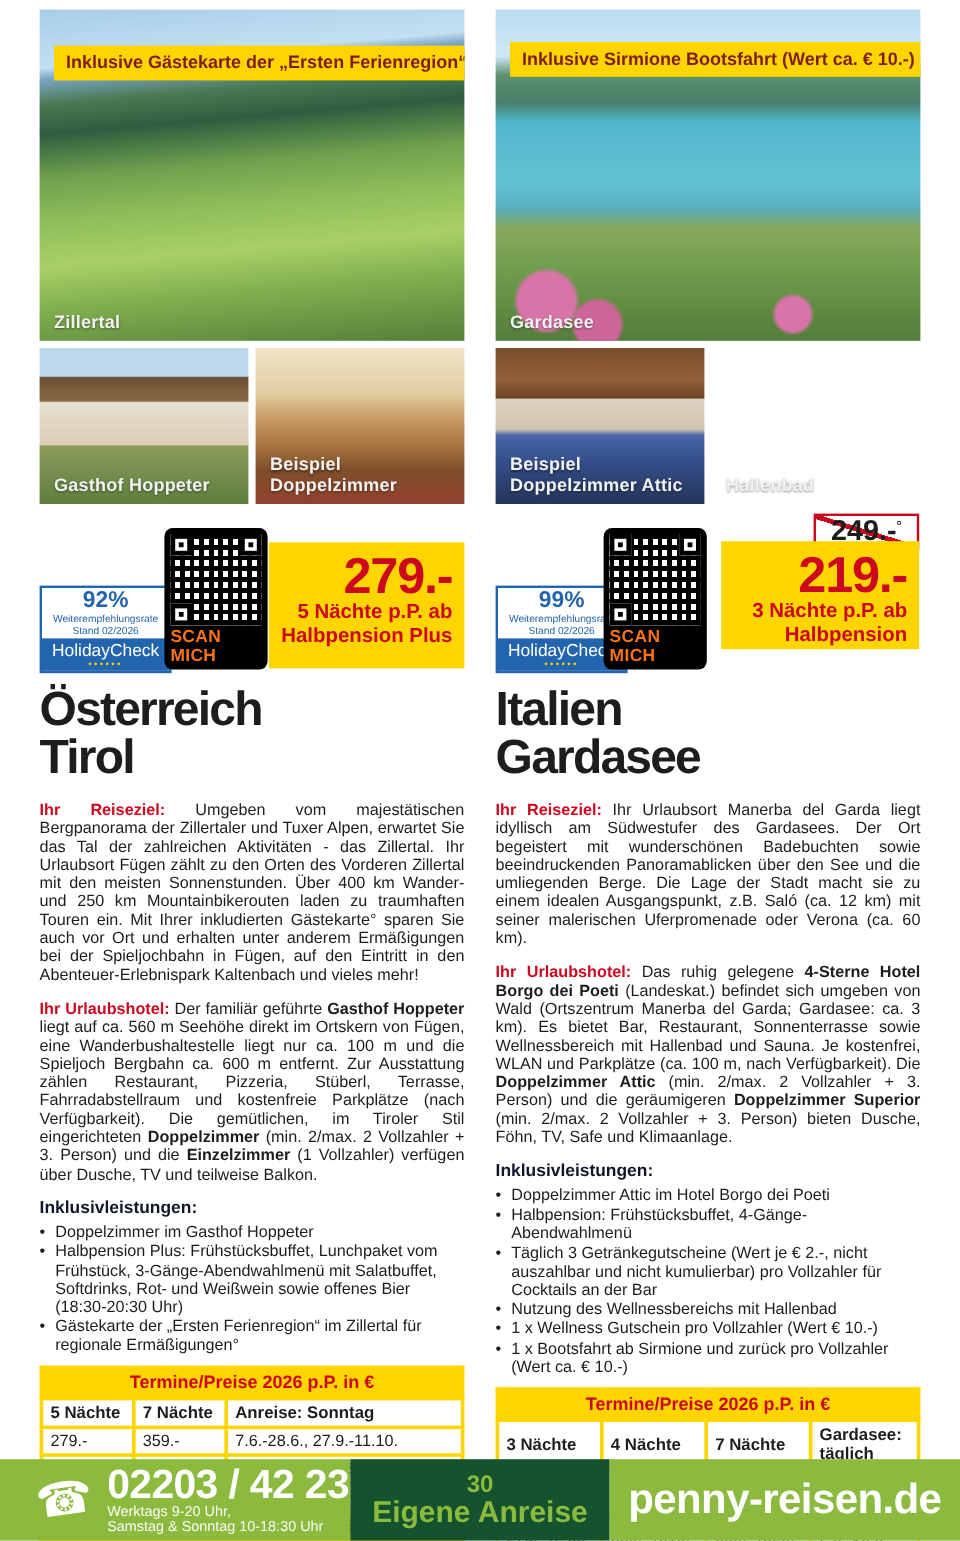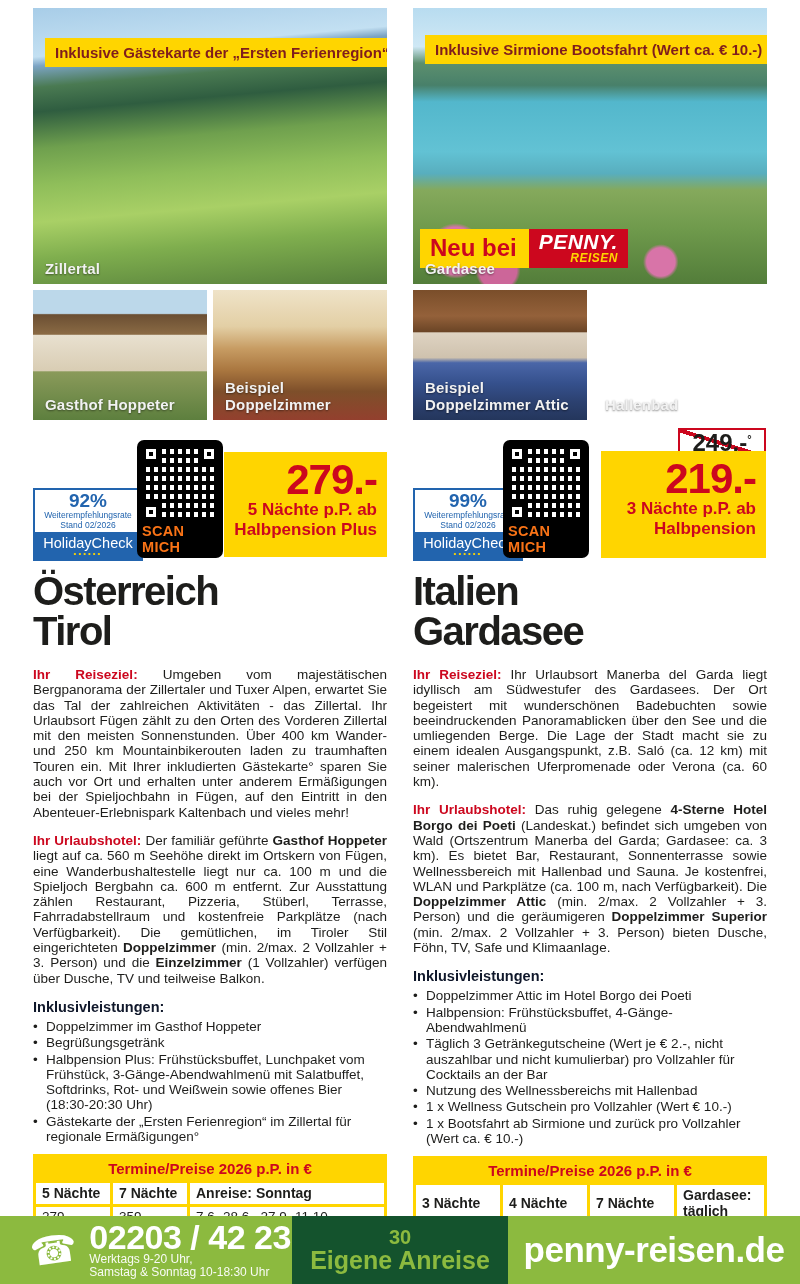--- a/index.html
+++ b/index.html
@@ -53,21 +53,21 @@
   .qr-grid{position:relative;height:76px;background:
       repeating-linear-gradient(90deg,#000 0 4px,transparent 4px 8px),
       repeating-linear-gradient(0deg,#000 0 4px,#fff 4px 9px);
       background-color:#fff;}
   .fp{position:absolute;width:18px;height:18px;border:4px solid #000;background:#fff;box-sizing:border-box;}
   .fp::after{content:"";position:absolute;left:3px;top:3px;width:4px;height:4px;background:#000;}
   .fp1{left:0;top:0;} .fp2{right:0;top:0;} .fp3{left:0;bottom:0;}
   .qr-label{color:#f97316;font-weight:bold;font-size:14.5px;text-align:left;padding-top:2px;letter-spacing:.3px;}
   .pricebox{position:absolute;background:#FFD500;color:#CC071E;text-align:right;padding:8px 10px 8px 8px;box-sizing:border-box;}
   .pb-l{right:0;top:32px;width:163px;height:105px;}
-  .pb-r{right:1px;top:31px;width:165px;height:107px;}
+  .pb-r{right:1px;top:31px;width:165px;height:90px;}
   .pb-amount{font-weight:bold;font-size:42px;line-height:40px;letter-spacing:-1px;}
   .pb-line{font-size:17px;line-height:20px;font-weight:bold;}
   .oldprice{position:absolute;right:1px;top:8px;width:88px;height:30px;background:#fff;border:2px solid #CC071E;box-sizing:border-box;
     display:flex;align-items:center;justify-content:center;font-weight:bold;font-size:24px;color:#1d1d1b;
     background-image:linear-gradient(to top right,transparent 45%,#CC071E 45% 53%,transparent 53%);}
   .oldprice sup{font-size:11px;margin-top:-8px;}
 
   
   .title{font-weight:bold;color:#1d1d1b;font-size:40px;line-height:40px;letter-spacing:-1.5px;margin:6px 0 16px;}
   .para{font-size:13.5px;line-height:15.3px;color:#1d1d1b;text-align:justify;margin:0 0 13px;}
@@ -150,21 +150,20 @@
         <span class="blk" style="display:block">Tirol</span>
       </div>
 
       <p class="para"><span class="lbl">Ihr Reiseziel:</span> <span>Umgeben vom majestätischen Bergpanorama der Zillertaler und Tuxer Alpen, erwartet Sie das Tal der zahlreichen Aktivitäten - das Zillertal. Ihr Urlaubsort Fügen zählt zu den Orten des Vorderen Zillertal mit den meisten Sonnenstunden. Über 400 km Wander- und 250 km Mountainbikerouten laden zu traumhaften Touren ein. Mit Ihrer inkludierten Gästekarte° sparen Sie auch vor Ort und erhalten unter anderem Ermäßigungen bei der Spieljochbahn in Fügen, auf den Eintritt in den Abenteuer-Erlebnispark Kaltenbach und vieles mehr!</span></p>
 
       <p class="para"><span class="lbl">Ihr Urlaubshotel:</span> <span>Der familiär geführte </span><span class="b">Gasthof Hoppeter</span><span> liegt auf ca. 560 m Seehöhe direkt im Ortskern von Fügen, eine Wanderbushaltestelle liegt nur ca. 100 m und die Spieljoch Bergbahn ca. 600 m entfernt. Zur Ausstattung zählen Restaurant, Pizzeria, Stüberl, Terrasse, Fahrradabstellraum und kostenfreie Parkplätze (nach Verfügbarkeit). Die gemütlichen, im Tiroler Stil eingerichteten </span><span class="b">Doppelzimmer</span><span> (min. 2/max. 2 Vollzahler + 3. Person) und die </span><span class="b">Einzelzimmer</span><span> (1 Vollzahler) verfügen über Dusche, TV und teilweise Balkon.</span></p>
 
       <div class="incl-h">Inklusivleistungen:</div>
       <ul class="bullets">
         <li>Doppelzimmer im Gasthof Hoppeter</li>
-        <li>Begrüßungsgetränk</li>
         <li>Halbpension Plus: Frühstücksbuffet, Lunchpaket vom Frühstück, 3-Gänge-Abendwahlmenü mit Salatbuffet, Softdrinks, Rot- und Weißwein sowie offenes Bier (18:30-20:30 Uhr)</li>
         <li>Gästekarte der „Ersten Ferienregion“ im Zillertal für regionale Ermäßigungen°</li>
       </ul>
 
       <table class="prices">
         <tbody>
             <tr>
               <td class="t-title" colspan="3">Termine/Preise 2026 p.P. in €</td>
             </tr>
         <tr>
@@ -191,27 +190,20 @@
               <td class="t-book" colspan="3">Buchungscode: INN50016B</td>
             </tr>
       </tbody>
         </table>
 
     </div>
 
     <div class="col">
       <div class="photo photo-big ph-gardasee">
         <div class="banner banner-r">Inklusive Sirmione Bootsfahrt (Wert ca. € 10.-)</div>
-        <div class="neu-badge">
-          <div class="neu-left">Neu bei</div>
-          <div class="neu-right">
-            <div class="penny">PENNY.</div>
-            <div class="reisen">REISEN</div>
-          </div>
-        </div>
         <div class="caption">Gardasee</div>
       </div>
       <div class="photo-row">
         <div class="photo photo-small ph-attic">
           <div class="caption">Beispiel Doppelzimmer Attic</div>
         </div>
         <div class="photo photo-small ph-hallenbad">
           <div class="caption">Hallenbad</div>
         </div>
       </div>

